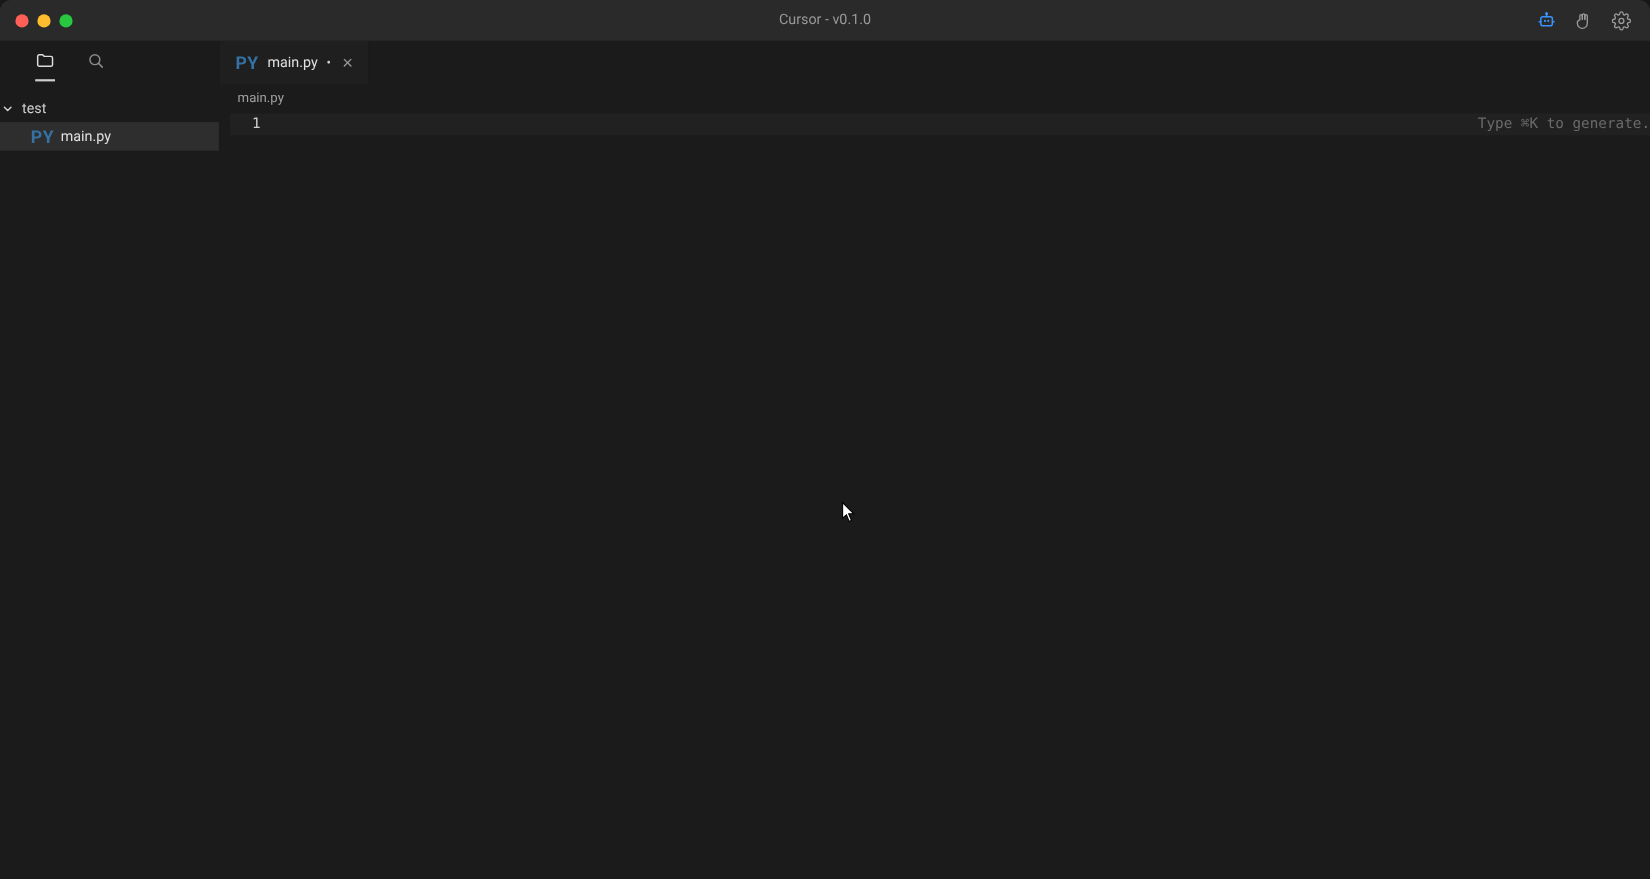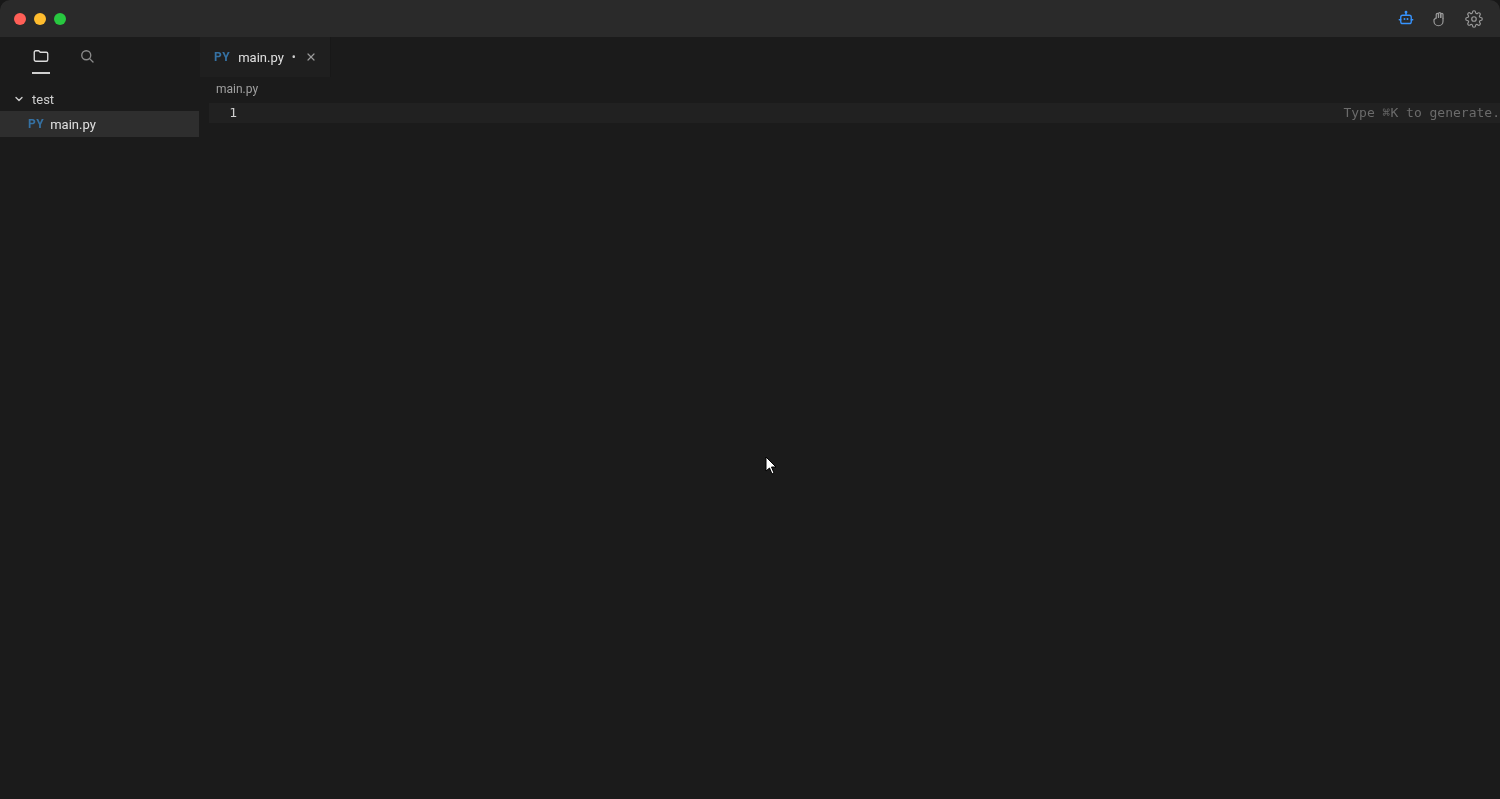--- a/index.html
+++ b/index.html
@@ -100,21 +100,21 @@
     height: 2px;
     background: #cfcfcf;
   }
   .tree {
     padding-top: 10px;
   }
   .tree-row {
     display: flex;
     align-items: center;
     height: 24px;
-    padding-left: 12px;
+    padding-left: 0;
     gap: 6px;
     color: #cfcfcf;
     cursor: pointer;
     font-size: 13px;
   }
   .tree-row .chev {
     width: 14px; height: 14px;
     display: inline-flex; align-items: center; justify-content: center;
     color: #cfcfcf;
   }
@@ -126,21 +126,21 @@
     padding-left: 28px;
     gap: 6px;
     font-size: 13px;
     cursor: pointer;
   }
   .tree-file.selected {
     background: #2e2e2e;
     color: #e0e0e0;
   }
   .py-badge {
-    font-size: 12px;
+    font-size: 16px;
     font-weight: 700;
     color: #3571a3;
     letter-spacing: 0.5px;
   }
 
   
   .editor-area {
     flex: 1;
     display: flex;
     flex-direction: column;
@@ -226,20 +226,21 @@
 </style>
 </head>
 <body>
 
 <div class="titlebar">
   <div class="traffic-lights">
     <div class="traffic-light tl-close"></div>
     <div class="traffic-light tl-min"></div>
     <div class="traffic-light tl-max"></div>
   </div>
+  <div class="title-text">Cursor - v0.1.0</div>
   <div class="titlebar-right">
     <div class="tb-icon active">
       <svg viewBox="0 0 24 24" fill="none" stroke="currentColor" stroke-width="1.8" stroke-linecap="round" stroke-linejoin="round">
         <rect x="5" y="7" width="14" height="11" rx="2.5"></rect>
         <circle cx="10" cy="12" r="1.3" fill="currentColor" stroke="none"></circle>
         <circle cx="14" cy="12" r="1.3" fill="currentColor" stroke="none"></circle>
         <line x1="12" y1="7" x2="12" y2="4"></line>
         <circle cx="12" cy="3" r="1"></circle>
         <line x1="3" y1="13" x2="5" y2="13"></line>
         <line x1="19" y1="13" x2="21" y2="13"></line>

